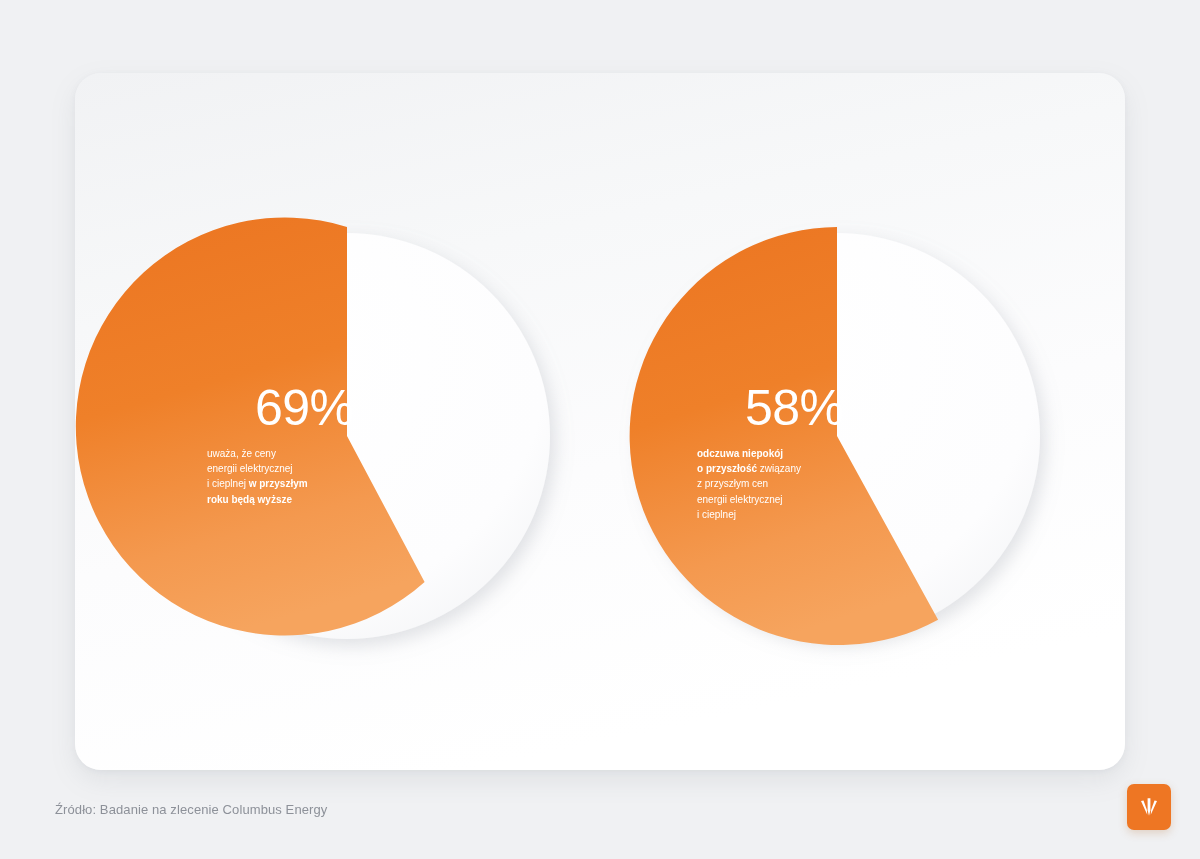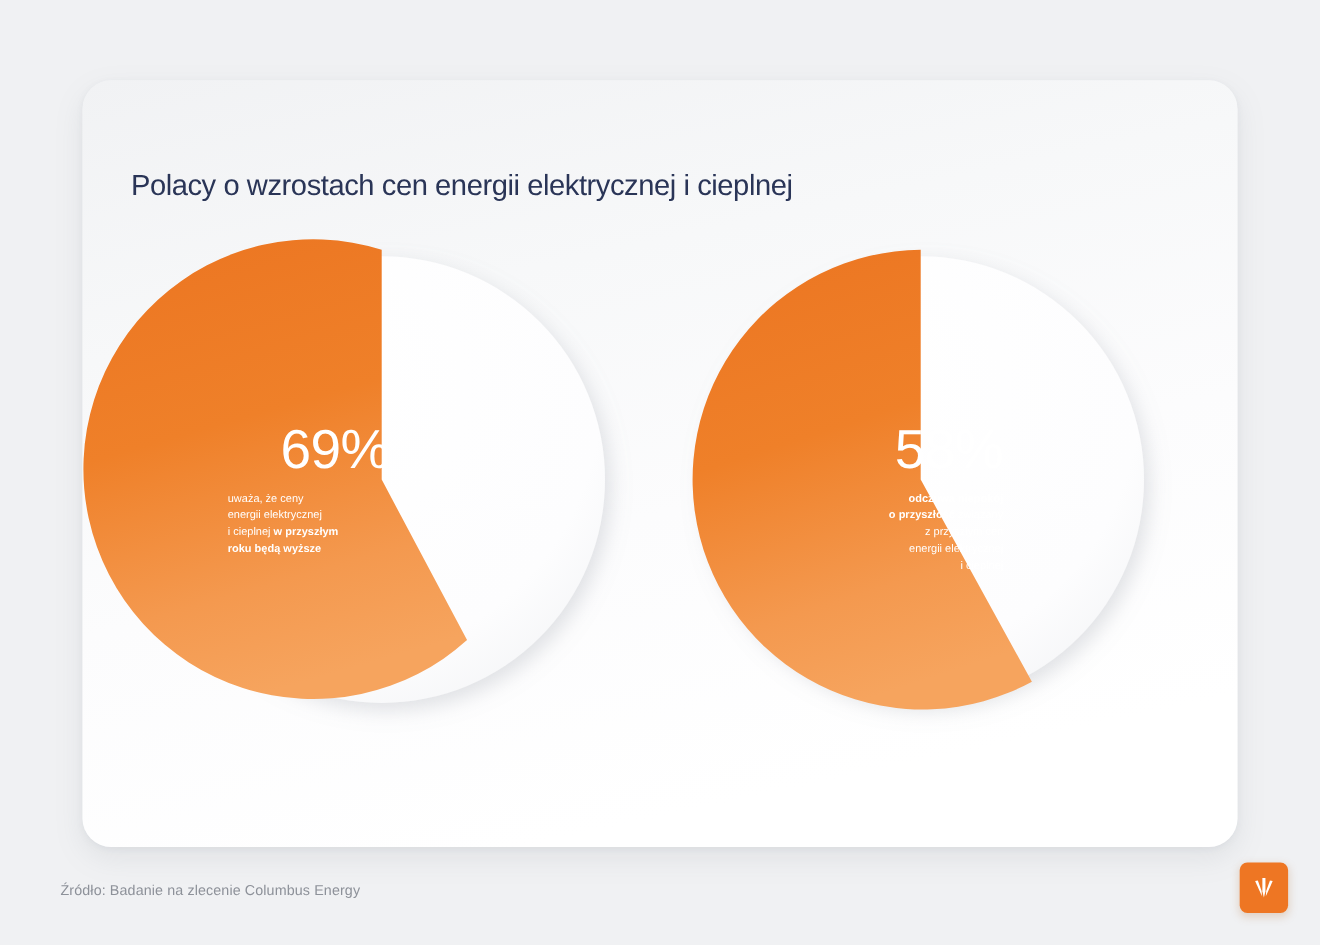--- a/index.html
+++ b/index.html
@@ -60,21 +60,21 @@
     overflow: visible;
   }
 
   
   .pie-label {
     position: absolute;
     color: #ffffff;
     z-index: 4;
   }
   #pie-label-1 { left: 68px; top: 155px; width: 210px; }
-  #pie-label-2 { left: 68px; top: 155px; width: 215px; text-align: right; }
+  #pie-label-2 { left: 68px; top: 155px; width: 215px; }
 
   .pct {
     font-size: 50px;
     font-weight: 300;
     line-height: 1.0;
     letter-spacing: -0.5px;
     margin-bottom: 13px;
     margin-left: 48px;
   }
   .desc {
@@ -106,21 +106,20 @@
     display: flex;
     align-items: center;
     justify-content: center;
   }
 </style>
 </head>
 <body>
 
 <div id="infographic-card">
 
-  <h1 id="chart-title">Polacy o wzrostach cen energii elektrycznej i cieplnej</h1>
 
   <div class="pie-wrap" id="pie-wrap-1">
     <svg class="pie-svg" viewBox="0 0 440 440">
       <defs>
         <linearGradient id="orangeGrad1" x1="0.18" y1="0" x2="0.42" y2="1">
           <stop offset="0%" stop-color="#ec7622"></stop>
           <stop offset="42%" stop-color="#ef8029"></stop>
           <stop offset="78%" stop-color="#f4994f"></stop>
           <stop offset="100%" stop-color="#f6a45e"></stop>
         </linearGradient>

